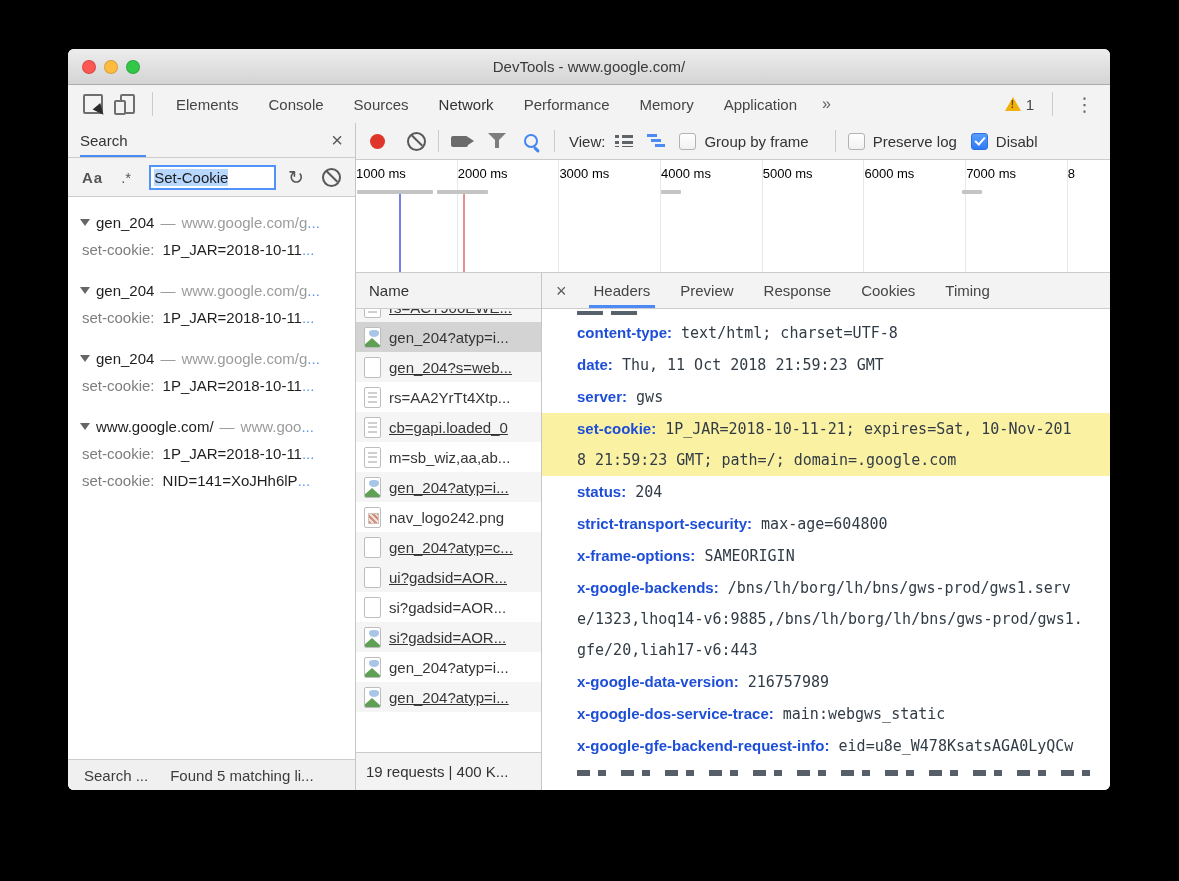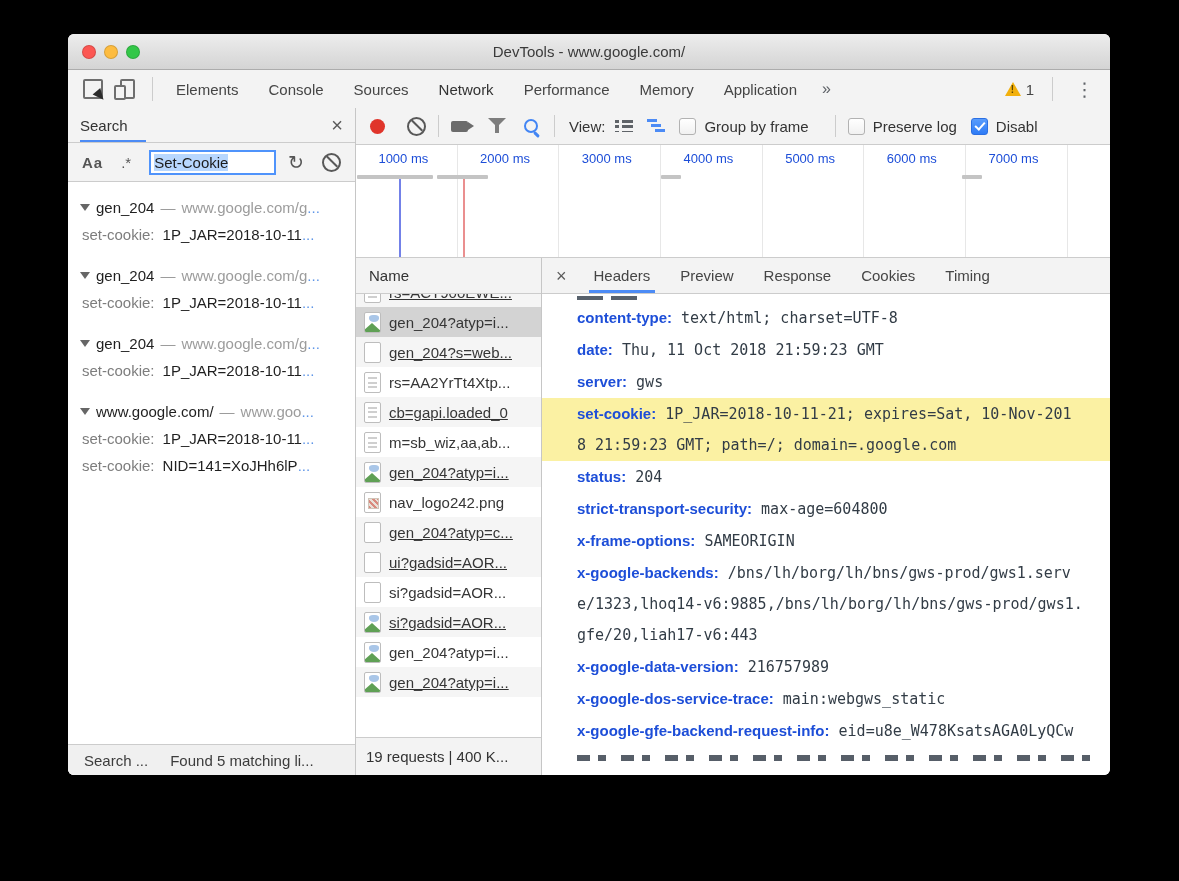--- a/index.html
+++ b/index.html
@@ -1,18 +1,18 @@
 <!DOCTYPE html>
 <html><head>
 <meta charset="utf-8">
 <style>
   html,body{margin:0;padding:0;background:#000;}
   .stage{position:relative;width:1179px;height:881px;background:#000;overflow:hidden;
          font-family:"Liberation Sans",sans-serif;-webkit-font-smoothing:antialiased;}
-  .win{position:absolute;left:68px;top:34px;width:1042px;height:741px;border-radius:6px;
+  .win{position:absolute;left:68px;top:49px;width:1042px;height:741px;border-radius:6px;
        overflow:hidden;background:#fff;box-shadow:0 18px 45px rgba(0,0,0,.6);color:#333;font-size:15px;}
 
   
   .titlebar{height:35px;background:linear-gradient(#ededed,#d4d4d4);border-bottom:1px solid #acacac;
             position:relative;display:flex;align-items:center;justify-content:center;}
   .title-text{font-size:15px;color:#3a3a3a;font-weight:500;}
   .lights{position:absolute;left:14px;top:0;height:100%;display:flex;align-items:center;gap:8px;}
   .light{width:14px;height:14px;border-radius:50%;border:1px solid rgba(0,0,0,.15);box-sizing:border-box;}
   .light.red{background:#fc5753;} .light.yellow{background:#fdbc40;} .light.green{background:#33c748;}
 
@@ -102,21 +102,21 @@
       margin-right:8px;flex:none;box-sizing:content-box;}
   .cb.checked{background:linear-gradient(#5a9dfc,#2e7bf6);border-color:#2b6fe3;}
   .cb.checked::after{content:"";display:block;width:8px;height:4px;border-left:2px solid #fff;border-bottom:2px solid #fff;
       transform:rotate(-48deg);margin:3px 0 0 3px;}
   .cb-label{color:#333;margin-right:14px;}
 
   
   .timeline{height:112px;flex:none;border-bottom:1px solid #ccc;position:relative;overflow:hidden;background:#fff;}
   .tl-cells{display:flex;height:100%;}
   .tl-cell{flex:none;width:101.7px;border-right:1px solid #e7e7e7;box-sizing:border-box;
-           font-size:13px;color:#1d4ed8;text-align:center;padding:6px 6px 0 0;}
+           font-size:13px;color:#000000;text-align:left;padding:6px 6px 0 0;}
   .tl-bar{position:absolute;top:30px;height:4px;background:#c4c4c4;border-radius:1px;}
   .tl-line{position:absolute;top:34px;bottom:0;width:2px;}
   .tl-line.blue{background:#7381e8;} .tl-line.red{background:#ea8f8f;}
 
   
   .lower{flex:1;min-height:0;display:flex;}
   .namecol{width:185px;flex:none;border-right:1px solid #c6c6c6;display:flex;flex-direction:column;min-height:0;}
   .name-head{height:35px;flex:none;background:#f3f3f3;border-bottom:1px solid #ccc;display:flex;
              align-items:center;padding:0 0 0 13px;color:#333;}
   .req-list{flex:1;overflow:hidden;}

